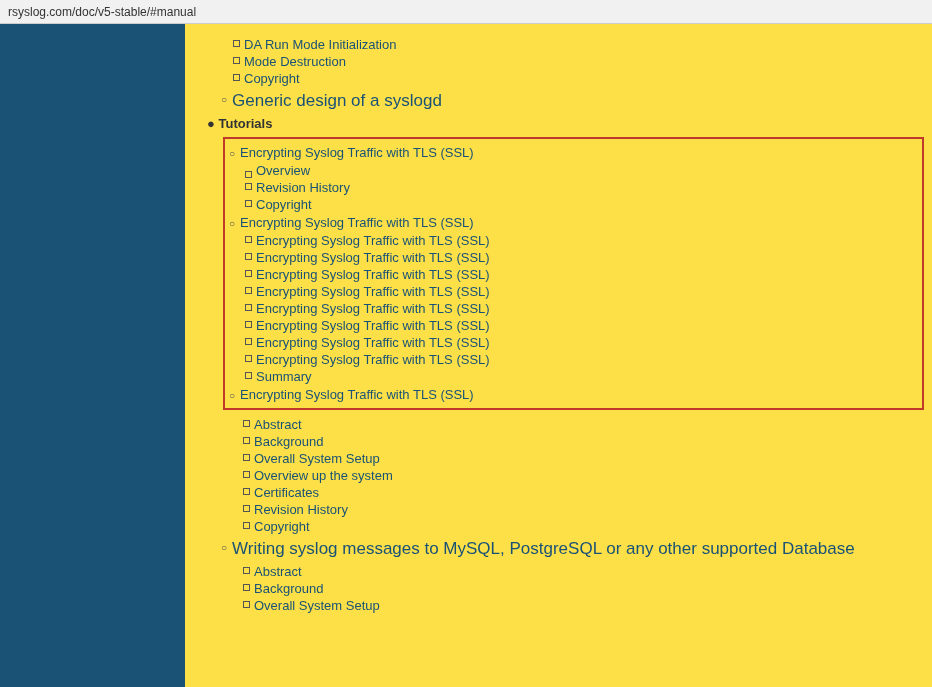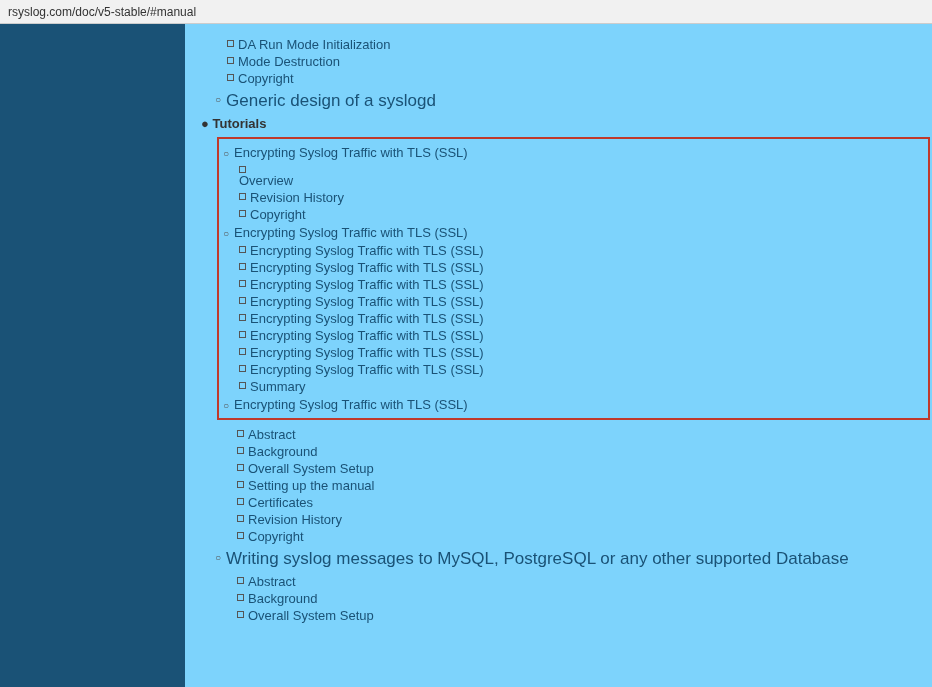--- a/index.html
+++ b/index.html
@@ -30,22 +30,22 @@
     }
     .sidebar {
       width: 185px;
       background: #1a5276;
       flex-shrink: 0;
       height: 100%;
     }
     .content {
       flex: 1;
       overflow-y: auto;
-      padding: 10px 2px;
-      background: #7dd3fc;
+      padding: 10px 8px;
+      background: #fde047;
     }
     ul {
       list-style: none;
       padding: 0;
       margin: 0;
     }
     li {
       padding: 1px 0;
     }
     a {
@@ -124,21 +124,21 @@
 
       <li style="padding:2px 0;">
         <div class="highlighted-section">
 
           <div style="display:flex;align-items:flex-start;padding:2px 4px 2px 4px;">
             <span style="color:#555;margin-right:5px;font-size:10px;margin-top:3px;">○</span>
             <a href="#">Encrypting Syslog Traffic with TLS (SSL)</a>
           </div>
 
           <div style="padding-left:20px;">
-            <div style="display:flex;align-items:flex-start;padding:1px 0;flex-direction:column;">
+            <div style="display:flex;align-items:flex-end;padding:1px 0;">
               <span class="bullet-square"></span>
               <a href="#">Overview</a>
             </div>
             <div style="display:flex;align-items:flex-start;padding:1px 0;">
               <span class="bullet-square"></span>
               <a href="#">Revision History</a>
             </div>
             <div style="display:flex;align-items:flex-start;padding:1px 0;">
               <span class="bullet-square"></span>
               <a href="#">Copyright</a>
@@ -206,21 +206,21 @@
           <div style="display:flex;align-items:flex-start;padding:1px 0;">
             <span class="bullet-square"></span>
             <a href="#">Background</a>
           </div>
           <div style="display:flex;align-items:flex-start;padding:1px 0;">
             <span class="bullet-square"></span>
             <a href="#">Overall System Setup</a>
           </div>
           <div style="display:flex;align-items:flex-start;padding:1px 0;">
             <span class="bullet-square"></span>
-            <a href="#">Setting up the manual</a>
+            <a href="#">Overview up the system</a>
           </div>
           <div style="display:flex;align-items:flex-start;padding:1px 0;">
             <span class="bullet-square"></span>
             <a href="#">Certificates</a>
           </div>
           <div style="display:flex;align-items:flex-start;padding:1px 0;">
             <span class="bullet-square"></span>
             <a href="#">Revision History</a>
           </div>
           <div style="display:flex;align-items:flex-start;padding:1px 0;">

